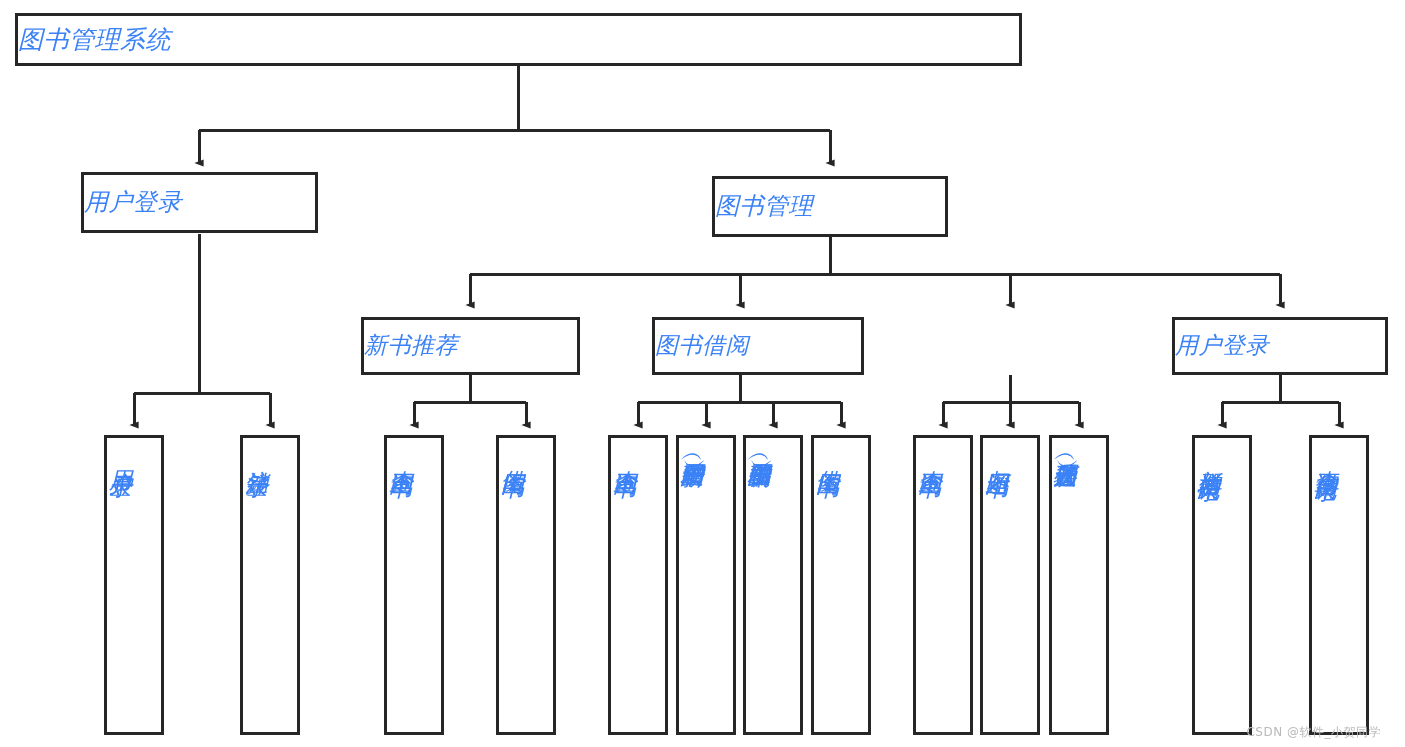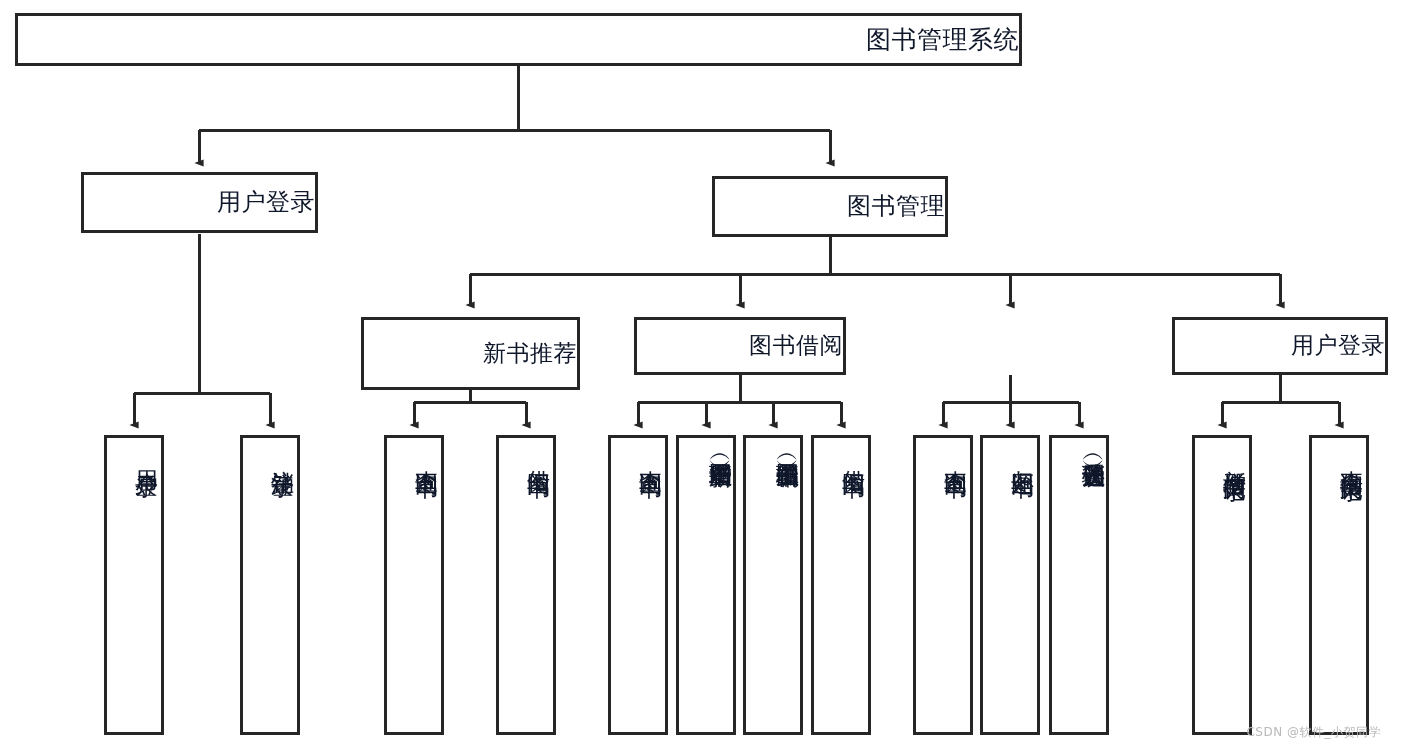--- a/index.html
+++ b/index.html
@@ -25,22 +25,23 @@
     width: 1405px;
     height: 747px;
   }
   .node {
     position: absolute;
     box-sizing: border-box;
     border: 3px solid #262626;
     background: #ffffff;
     display: flex;
     align-items: center;
-    justify-content: flex-end;
-    color: #0f172a;
+    justify-content: flex-start;
+    color: #3b82f6;
+    font-style: italic;
   }
   .node-label {
     display: block;
     line-height: 1.18;
     letter-spacing: 0.5px;
     white-space: nowrap;
   }
   .level-0 .node-label { font-size: 25px; }
   .level-1 .node-label { font-size: 24px; }
   .level-2 .node-label { font-size: 23px; }
@@ -133,25 +134,25 @@
   </div>
 
   <div class="node level-1" style="left:81px; top:172px; width:237px; height:61px;">
     <span class="node-label">用户登录</span>
   </div>
 
   <div class="node level-1" style="left:712px; top:176px; width:236px; height:61px;">
     <span class="node-label">图书管理</span>
   </div>
 
-  <div class="node level-2" style="left:361px; top:317px; width:219px; height:73px;">
+  <div class="node level-2" style="left:361px; top:317px; width:219px; height:58px;">
     <span class="node-label">新书推荐</span>
   </div>
 
-  <div class="node level-2" style="left:634px; top:317px; width:212px; height:58px;">
+  <div class="node level-2" style="left:652px; top:317px; width:212px; height:58px;">
     <span class="node-label">图书借阅</span>
   </div>
 
 
   <div class="node level-2" style="left:1172px; top:317px; width:216px; height:58px;">
     <span class="node-label">用户登录</span>
   </div>
 
   <div class="node leaf" style="left:104px; top:435px; width:60px; height:300px;">
     <span class="node-label">用户登录</span>

